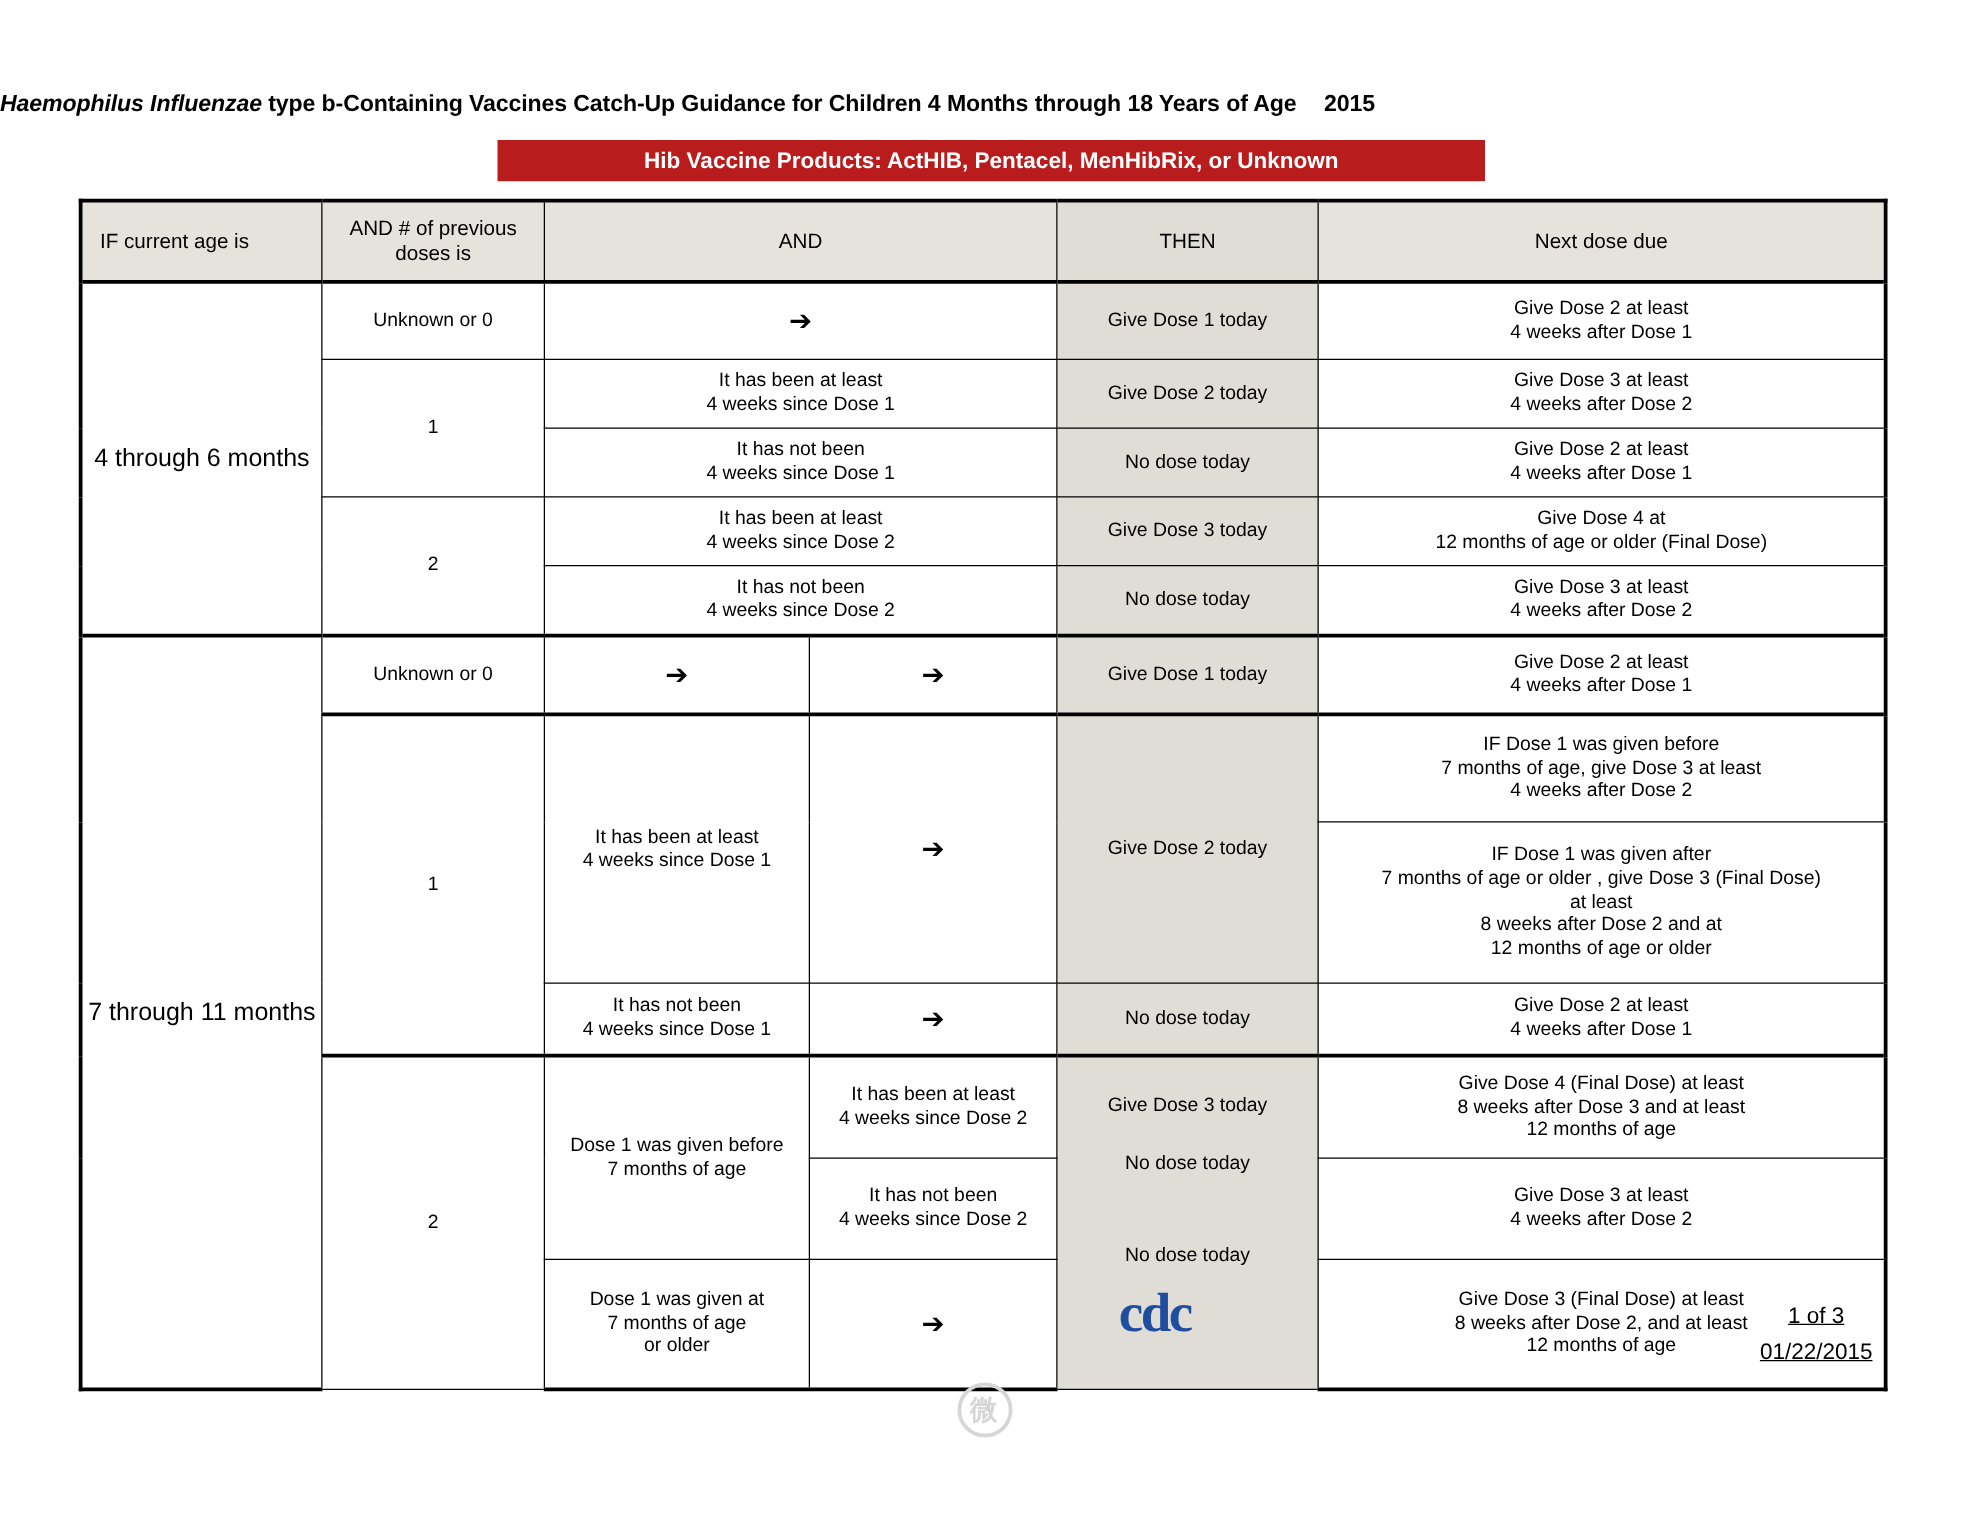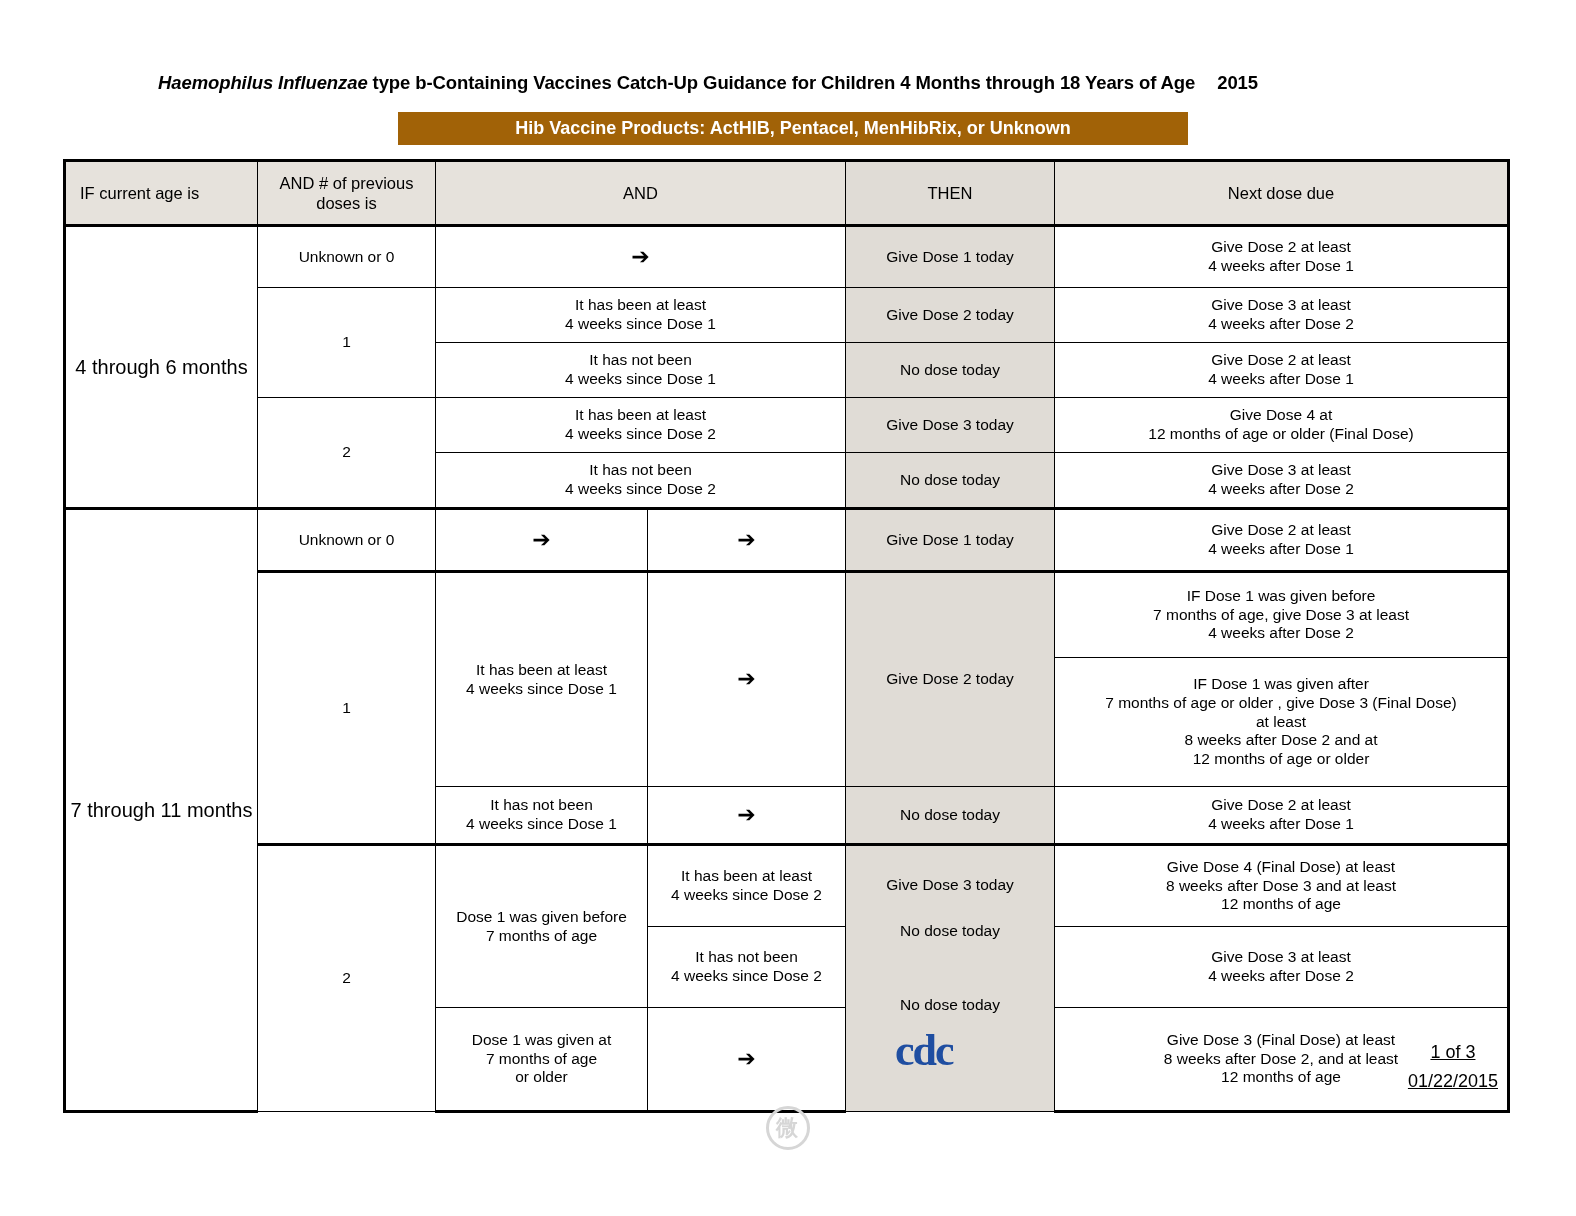--- a/index.html
+++ b/index.html
@@ -19,39 +19,39 @@
     position: relative;
     width: 1576px;
     height: 1216px;
   }
   
   .title-row {
     position: absolute;
     top: 72px;
     left: 0;
     width: 1416px;
-    text-align: center;
+    text-align: left;
     font-size: 18.5px;
     font-weight: bold;
     letter-spacing: -0.1px;
   }
   .title-row .ital {
     font-style: italic;
   }
   .title-year {
     margin-left: 22px;
   }
   
   .product-bar {
     position: absolute;
     top: 112px;
     left: 398px;
     width: 790px;
     height: 33px;
-    background: #a16207;
+    background: #b91c1c;
     color: #ffffff;
     font-size: 18px;
     font-weight: bold;
     display: flex;
     align-items: center;
     justify-content: center;
   }
   
   .tbl-wrap {
     position: absolute;

